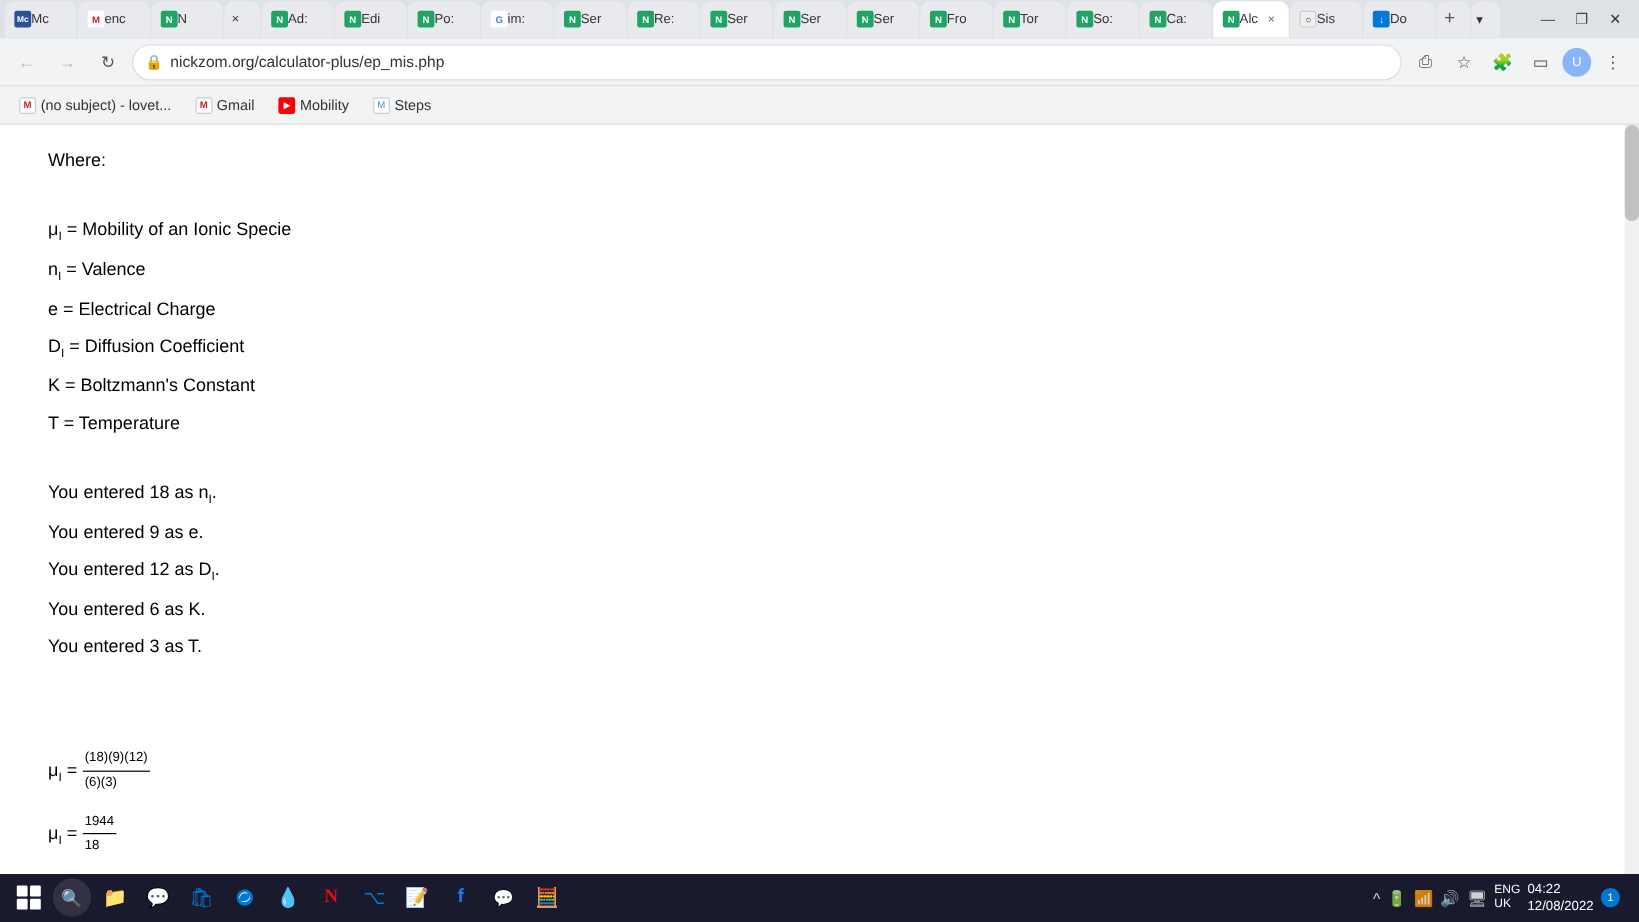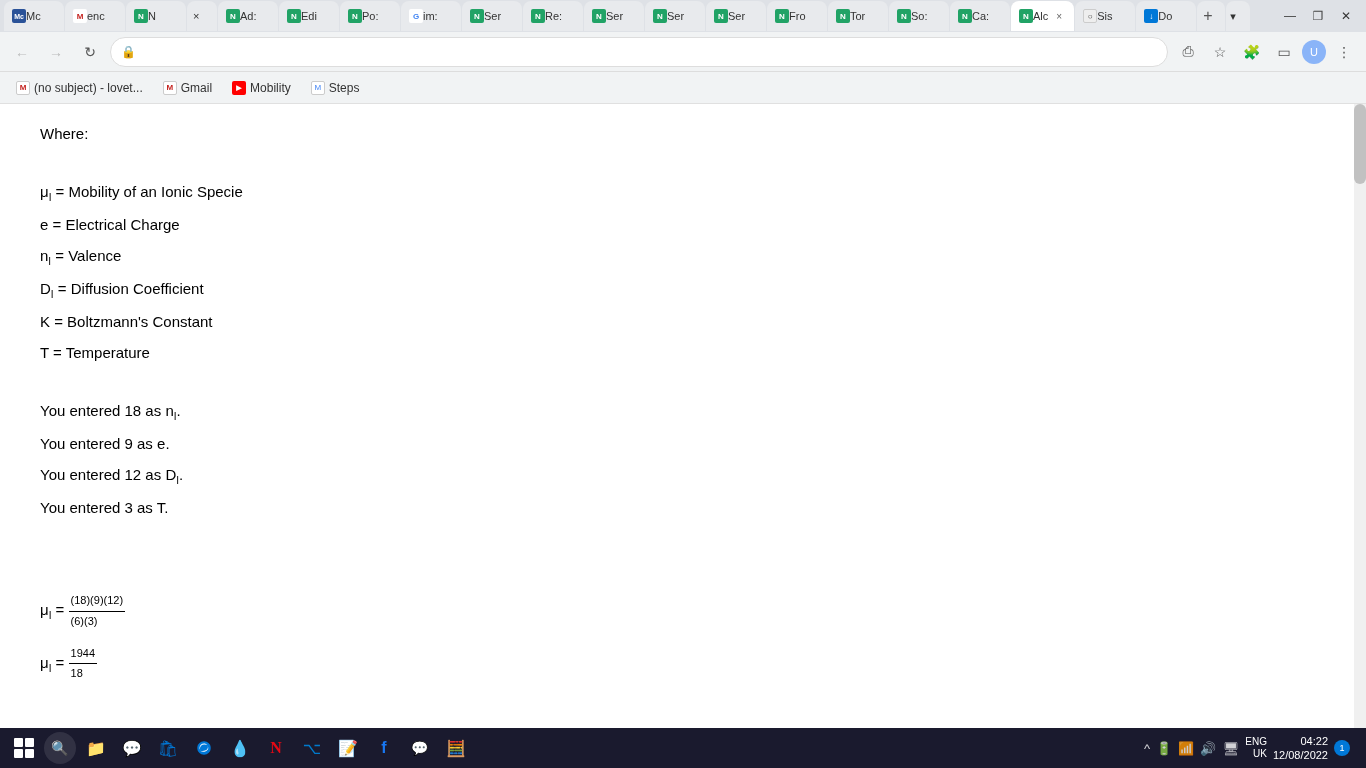--- a/index.html
+++ b/index.html
@@ -421,20 +421,21 @@
     <div class="title-btn close">✕</div>
   </div>
 </div>
 
 <div class="toolbar">
   <div class="nav-btn disabled">←</div>
   <div class="nav-btn disabled">→</div>
   <div class="nav-btn">↻</div>
   <div class="address-bar">
     <span class="lock-icon">🔒</span>
+    <span class="address-text">nickzom.org/calculator-plus/ep_mis.php</span>
   </div>
   <div class="toolbar-icons">
     <div class="toolbar-icon-btn">⎙</div>
     <div class="toolbar-icon-btn">☆</div>
     <div class="toolbar-icon-btn">🧩</div>
     <div class="toolbar-icon-btn">▭</div>
     <div class="profile-icon">U</div>
     <div class="toolbar-icon-btn">⋮</div>
   </div>
 </div>
@@ -460,39 +461,40 @@
 
 <div class="page-content">
   <div class="content-text">
 
     <p><span>Where:</span></p>
     <br>
     <p>
       μ<sub>I</sub> = Mobility of an Ionic Specie
     </p>
     <p>
-      e = Electrical Charge
+      n<sub>I</sub> = Valence
     </p>
     <p>
-      n<sub>I</sub> = Valence
+      e = Electrical Charge
     </p>
     <p>
       D<sub>I</sub> = Diffusion Coefficient
     </p>
     <p>
       K = Boltzmann's Constant
     </p>
     <p>
       T = Temperature
     </p>
 
     <br>
     <p>You entered 18 as n<sub>I</sub>.</p>
     <p>You entered 9 as e.</p>
     <p>You entered 12 as D<sub>I</sub>.</p>
+    <p>You entered 6 as K.</p>
     <p>You entered 3 as T.</p>
 
     <br>
     <br>
 
     
     <div class="formula-line">
       μ<sub>I</sub> =
       <span class="frac-container">
         <span class="frac">
@@ -570,20 +572,20 @@
 
   <div class="taskbar-sys">
 
     <div class="sys-icons">
       <span class="sys-icon">^</span>
       <span class="sys-icon">🔋</span>
       <span class="sys-icon">📶</span>
       <span class="sys-icon">🔊</span>
       <span class="sys-icon">🖥</span>
     </div>
-    <span style="font-size:10px;line-height:1.2;text-align:right;color:white;">ENG<br>UK</span>
-    <div class="time-block" style="color:white;text-align:right;">
+    <span style="font-size:10px;line-height:1.2;text-align:left;color:white;">ENG<br>UK</span>
+    <div class="time-block" style="color:white;text-align:left;">
       <div>04:22</div>
       <div>12/08/2022</div>
     </div>
     <div class="notification-dot">1</div>
   </div>
 </div>
 
 </body></html>

